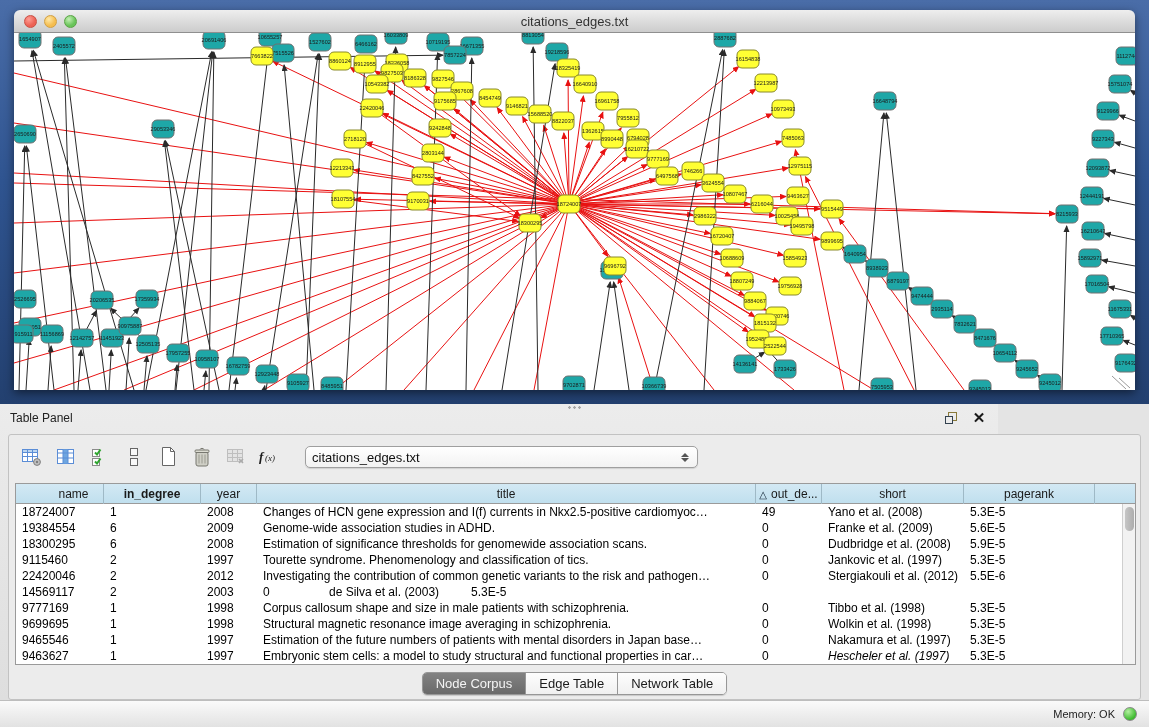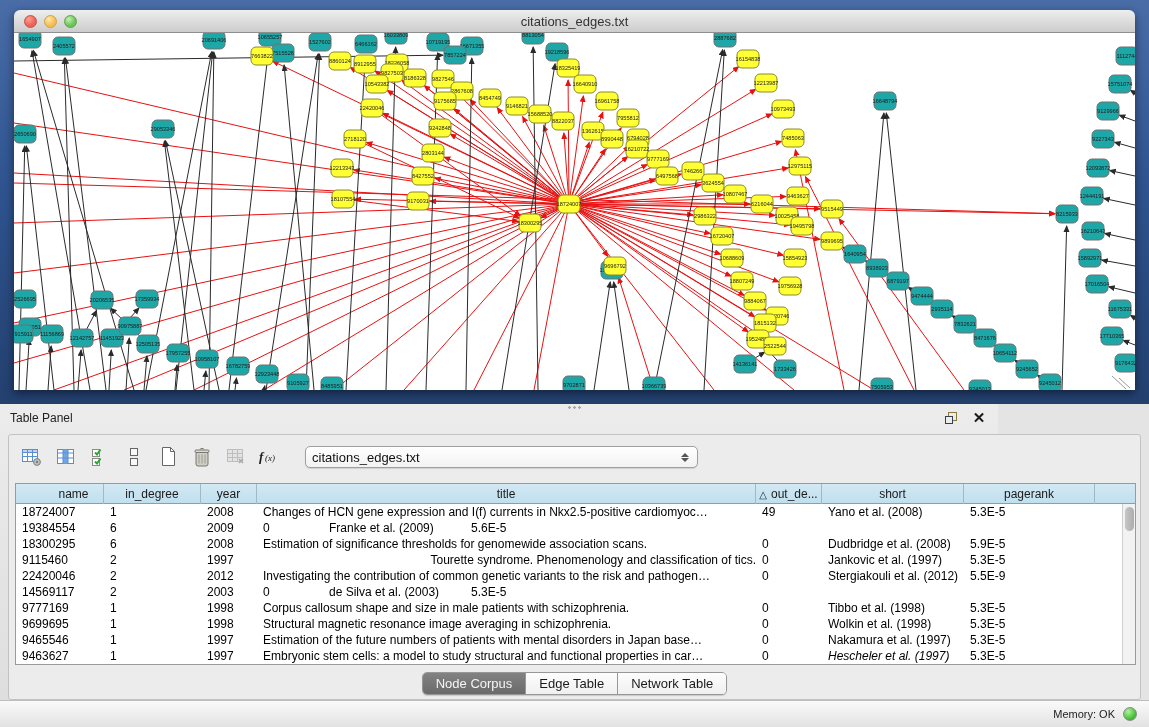--- a/index.html
+++ b/index.html
@@ -595,71 +595,72 @@
         <span class="combo-arrows">
             <i class="up"></i>
             <i class="dn"></i>
           </span>
       </div>
     </div>
 
     <div class="tbl-wrap">
       <div class="tbl-head" id="tbl-head">
           <div class="th" style="width: 88px; padding-left: 28px;">name</div>
-          <div class="th" style="width: 97px;">in_degree</div>
+          <div class="th" style="width: 97px; font-weight: bold;">in_degree</div>
           <div class="th" style="width: 56px;">year</div>
           <div class="th" style="width: 499px;">title</div>
           <div class="th" style="width: 66px;"><span class="sort">△</span>out_de...</div>
           <div class="th" style="width: 142px;">short</div>
           <div class="th" style="width: 131px;">pagerank</div>
         </div>
       <div class="tbl-body" id="tbl-body">
           <div class="tr">
             <div class="td" style="width: 88px;">18724007</div>
             <div class="td" style="width: 97px;">1</div>
             <div class="td" style="width: 56px;">2008</div>
             <div class="td" style="width: 499px;">Changes of HCN gene expression and I(f) currents in Nkx2.5-positive cardiomyoc…</div>
             <div class="td" style="width: 66px;">49</div>
             <div class="td" style="width: 142px;">Yano et al. (2008)</div>
             <div class="td" style="width: 131px;">5.3E-5</div>
           </div>
           <div class="tr">
             <div class="td" style="width: 88px;">19384554</div>
             <div class="td" style="width: 97px;">6</div>
             <div class="td" style="width: 56px;">2009</div>
+            <div class="td" style="width: 499px;">Genome-wide association studies in ADHD.</div>
             <div class="td" style="width: 66px;">0</div>
             <div class="td" style="width: 142px;">Franke et al. (2009)</div>
             <div class="td" style="width: 131px;">5.6E-5</div>
           </div>
           <div class="tr">
             <div class="td" style="width: 88px;">18300295</div>
             <div class="td" style="width: 97px;">6</div>
             <div class="td" style="width: 56px;">2008</div>
             <div class="td" style="width: 499px;">Estimation of significance thresholds for genomewide association scans.</div>
             <div class="td" style="width: 66px;">0</div>
             <div class="td" style="width: 142px;">Dudbridge et al. (2008)</div>
             <div class="td" style="width: 131px;">5.9E-5</div>
           </div>
           <div class="tr">
             <div class="td" style="width: 88px;">9115460</div>
             <div class="td" style="width: 97px;">2</div>
             <div class="td" style="width: 56px;">1997</div>
-            <div class="td" style="width: 499px; text-align: right;">Tourette syndrome. Phenomenology and classification of tics.</div>
+            <div class="td" style="width: 499px;">Tourette syndrome. Phenomenology and classification of tics.</div>
             <div class="td" style="width: 66px;">0</div>
             <div class="td" style="width: 142px;">Jankovic et al. (1997)</div>
             <div class="td" style="width: 131px;">5.3E-5</div>
           </div>
           <div class="tr">
             <div class="td" style="width: 88px;">22420046</div>
             <div class="td" style="width: 97px;">2</div>
             <div class="td" style="width: 56px;">2012</div>
             <div class="td" style="width: 499px;">Investigating the contribution of common genetic variants to the risk and pathogen…</div>
             <div class="td" style="width: 66px;">0</div>
             <div class="td" style="width: 142px;">Stergiakouli et al. (2012)</div>
-            <div class="td" style="width: 131px;">5.5E-9</div>
+            <div class="td" style="width: 131px;">5.5E-6</div>
           </div>
           <div class="tr">
             <div class="td" style="width: 88px;">14569117</div>
             <div class="td" style="width: 97px;">2</div>
             <div class="td" style="width: 56px;">2003</div>
             <div class="td" style="width: 66px;">0</div>
             <div class="td" style="width: 142px;">de Silva et al. (2003)</div>
             <div class="td" style="width: 131px;">5.3E-5</div>
           </div>
           <div class="tr">

